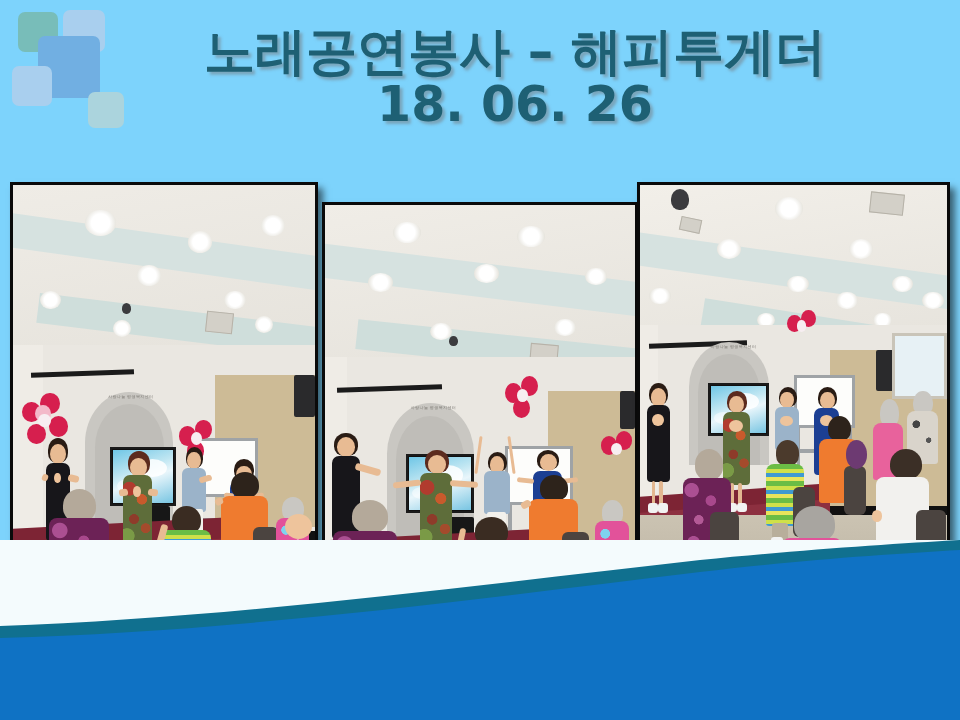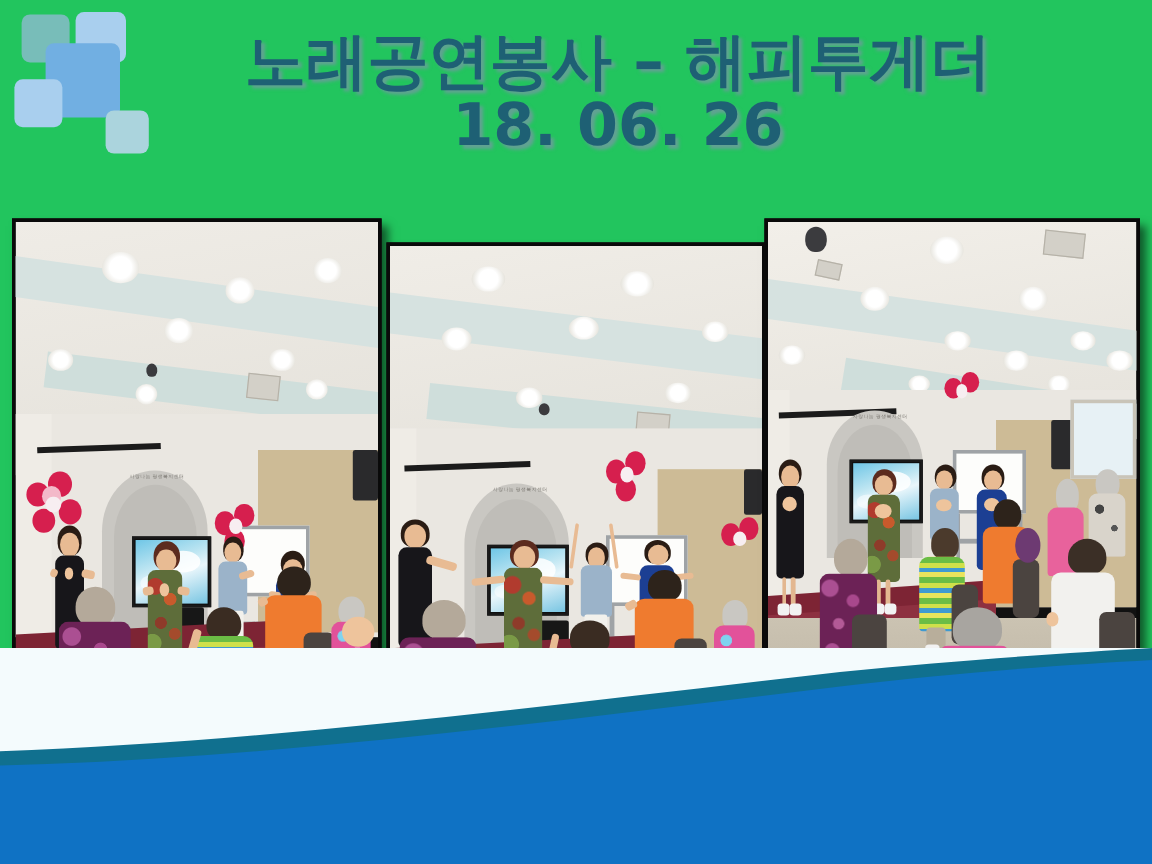--- a/index.html
+++ b/index.html
@@ -2,21 +2,21 @@
 <html><head>
 <meta charset="utf-8">
 <style>
   * { margin:0; padding:0; box-sizing:border-box; }
   html,body { width:960px; height:720px; }
   body {
     position:relative; overflow:hidden;
     background:#e2f3f8;
     font-family:"Liberation Sans", sans-serif;
   }
-  #slide { position:absolute; inset:0; background:#22c55e; }
+  #slide { position:absolute; inset:0; background:#7dd3fc; }
 
   
   .wave-layer { position:absolute; left:0; bottom:0; width:960px; height:180px; }
   .wave-layer svg { display:block; width:960px; height:180px; }
 
   
   .deco-squares { position:absolute; left:0; top:0; width:150px; height:150px; }
   .sq { position:absolute; border-radius:7px; }
   .sq-a { left:18px;  top:12px;  width:40px; height:40px; background:#78bdb9; }
   .sq-b { left:63px;  top:10px;  width:42px; height:42px; background:#a9cfee; }

